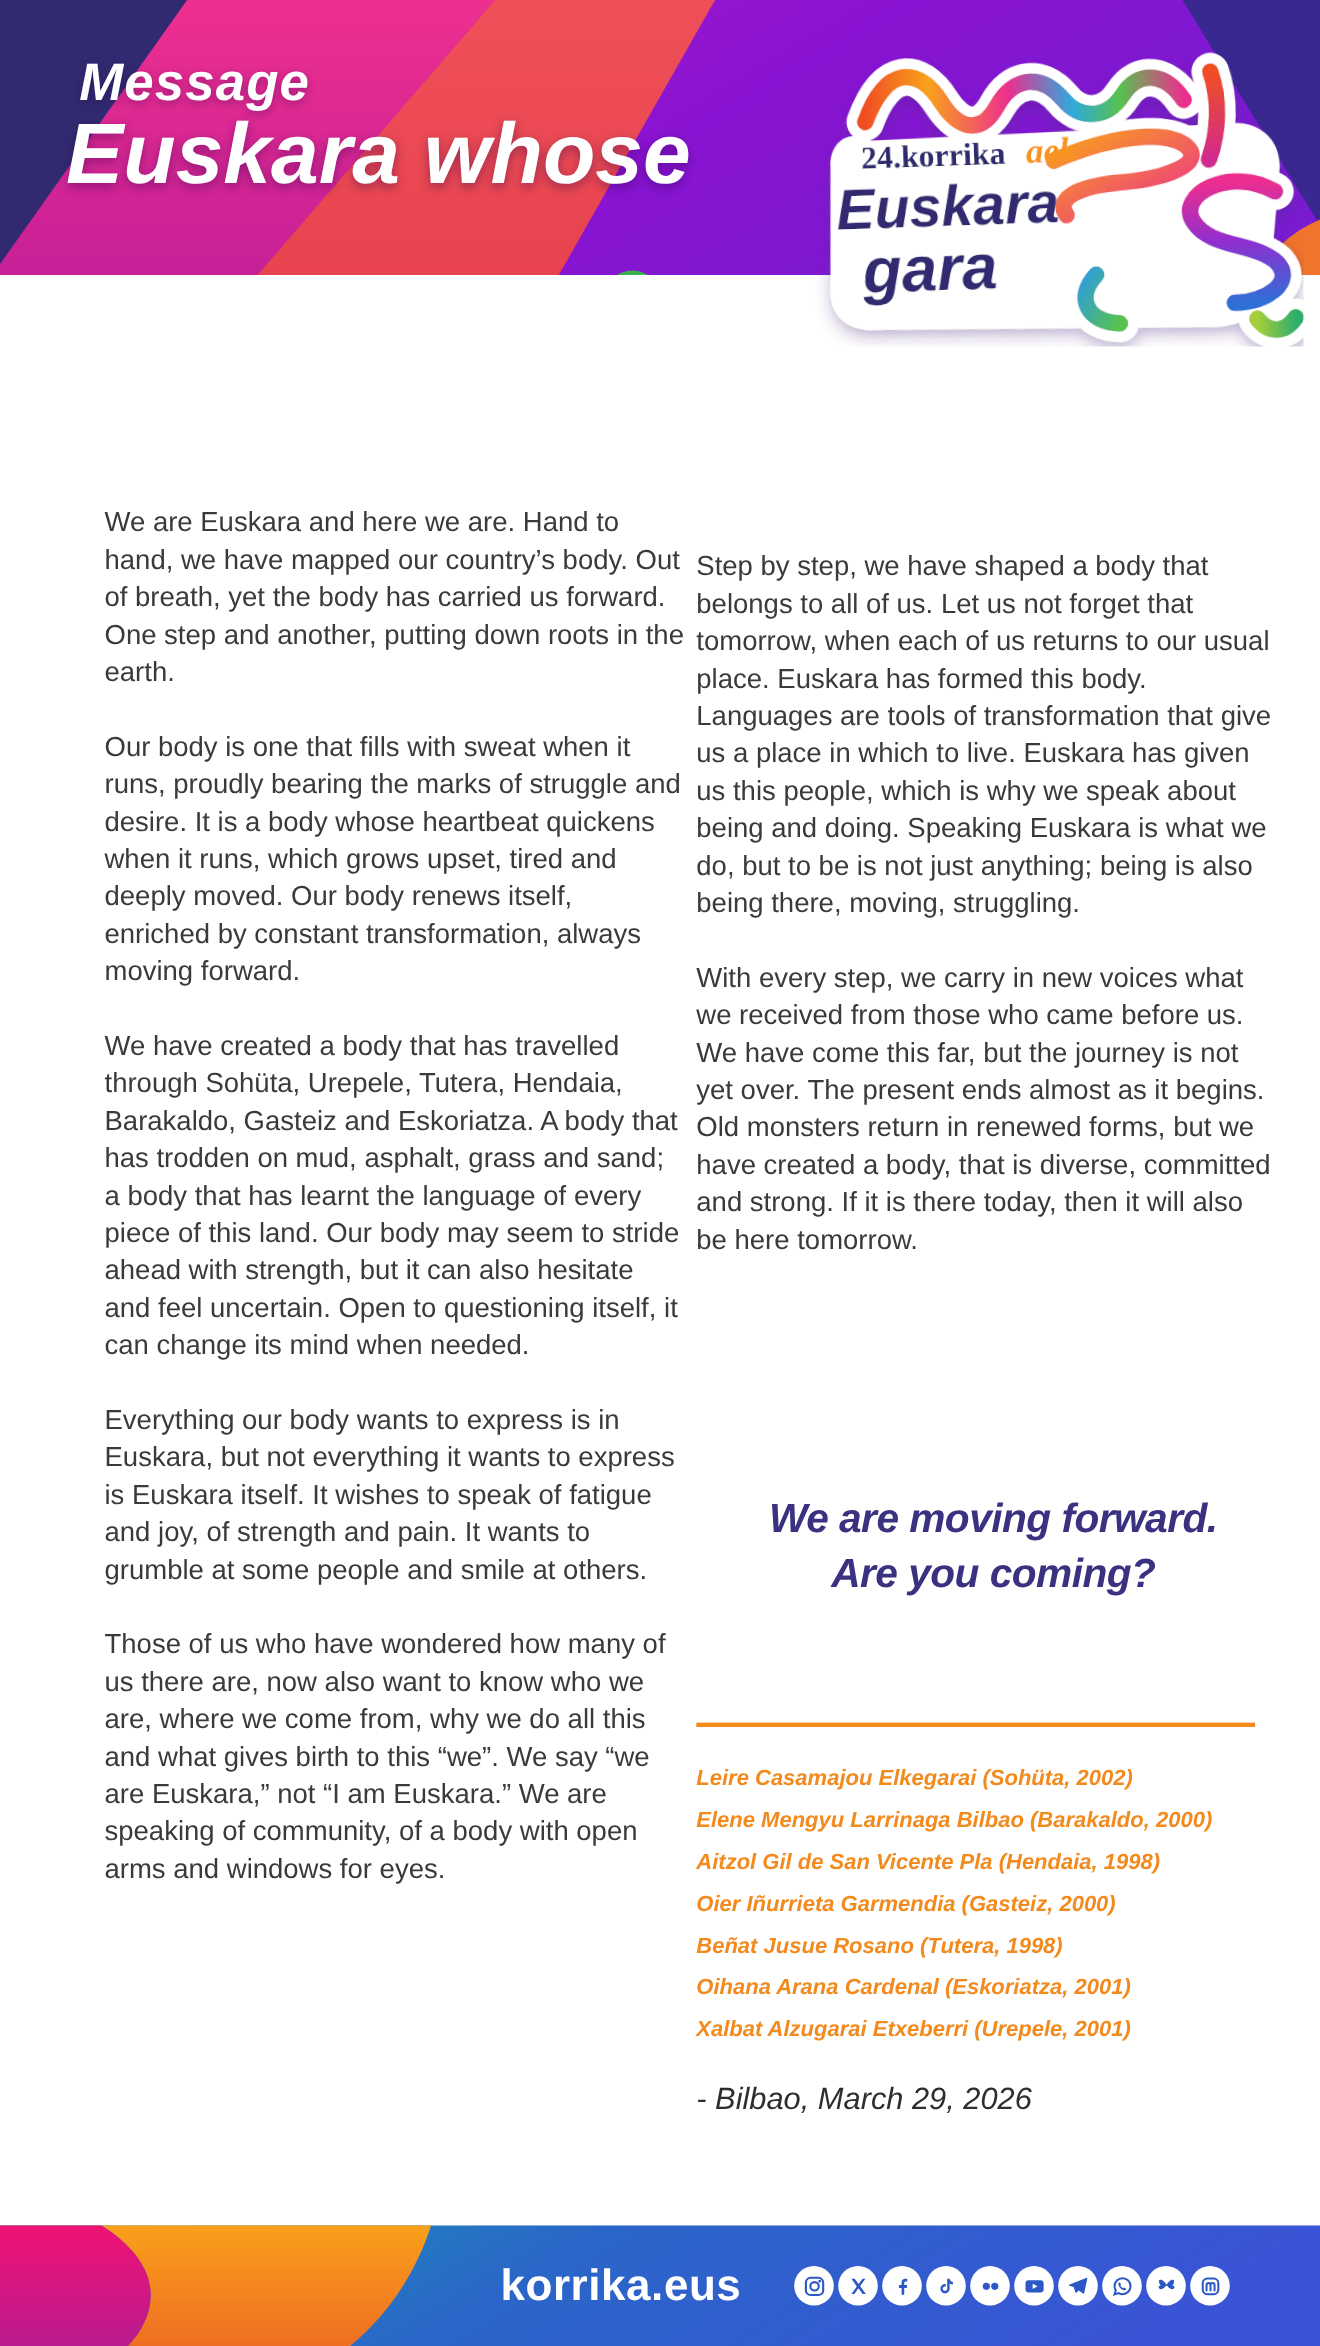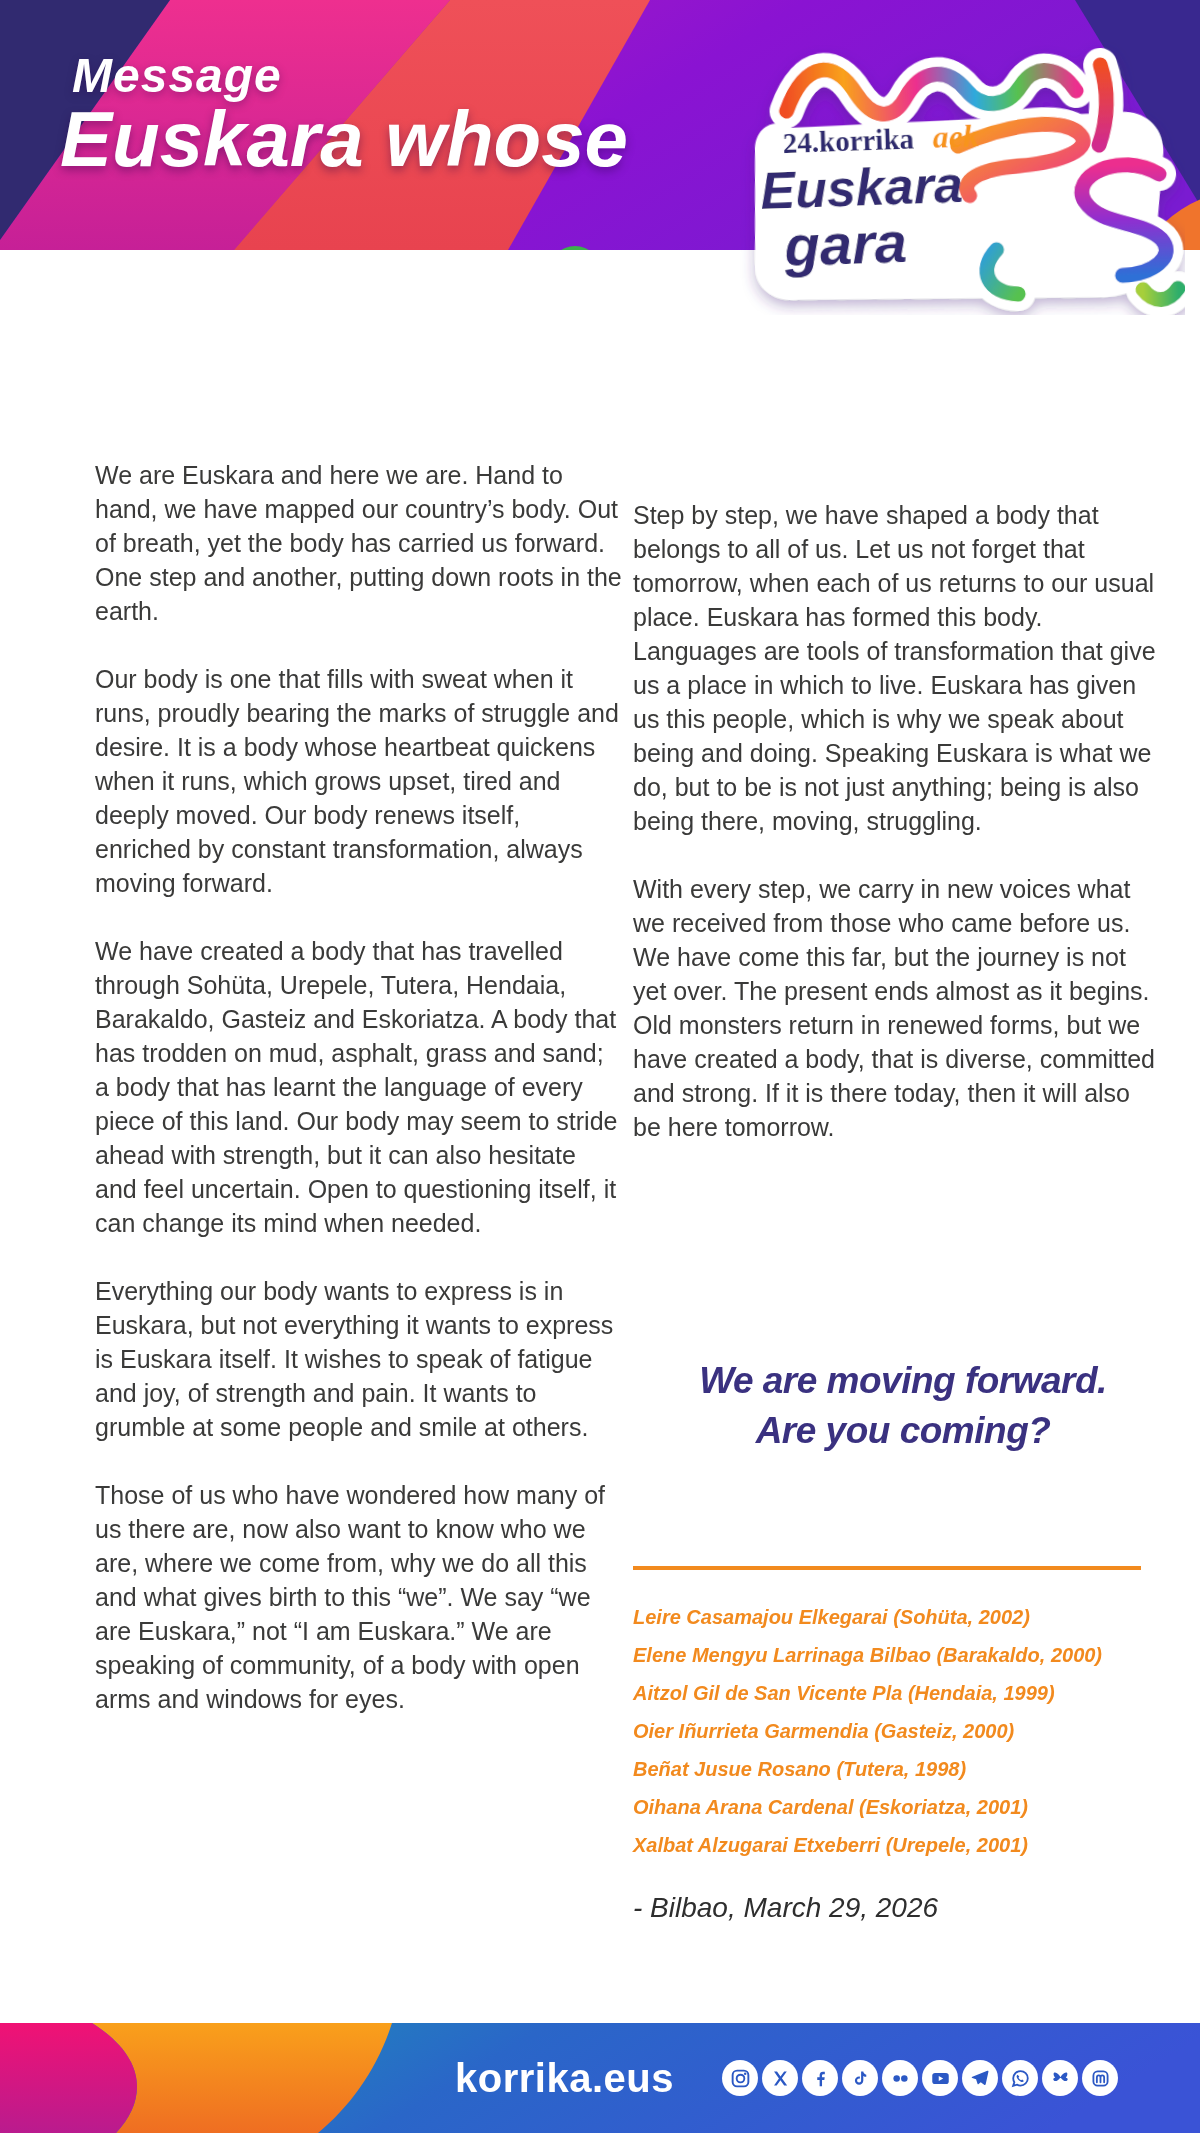--- a/index.html
+++ b/index.html
@@ -155,21 +155,21 @@
   <div class="slogan">
     <div>We are moving forward.</div>
     <div>Are you coming?</div>
   </div>
 
   <div class="sep"></div>
 
   <div class="signatures">
     <div>Leire Casamajou Elkegarai (Sohüta, 2002)</div>
     <div>Elene Mengyu Larrinaga Bilbao (Barakaldo, 2000)</div>
-    <div>Aitzol Gil de San Vicente Pla (Hendaia, 1999)</div>
+    <div>Aitzol Gil de San Vicente Pla (Hendaia, 1998)</div>
     <div>Oier Iñurrieta Garmendia (Gasteiz, 2000)</div>
     <div>Beñat Jusue Rosano (Tutera, 1998)</div>
     <div>Oihana Arana Cardenal (Eskoriatza, 2001)</div>
     <div>Xalbat Alzugarai Etxeberri (Urepele, 2001)</div>
   </div>
 
   <div class="dateline">- Bilbao, March 29, 2026</div>
 
   <footer class="footer">
     <svg class="footer-bg" viewBox="0 0 1200 110" preserveAspectRatio="none" aria-hidden="true">

